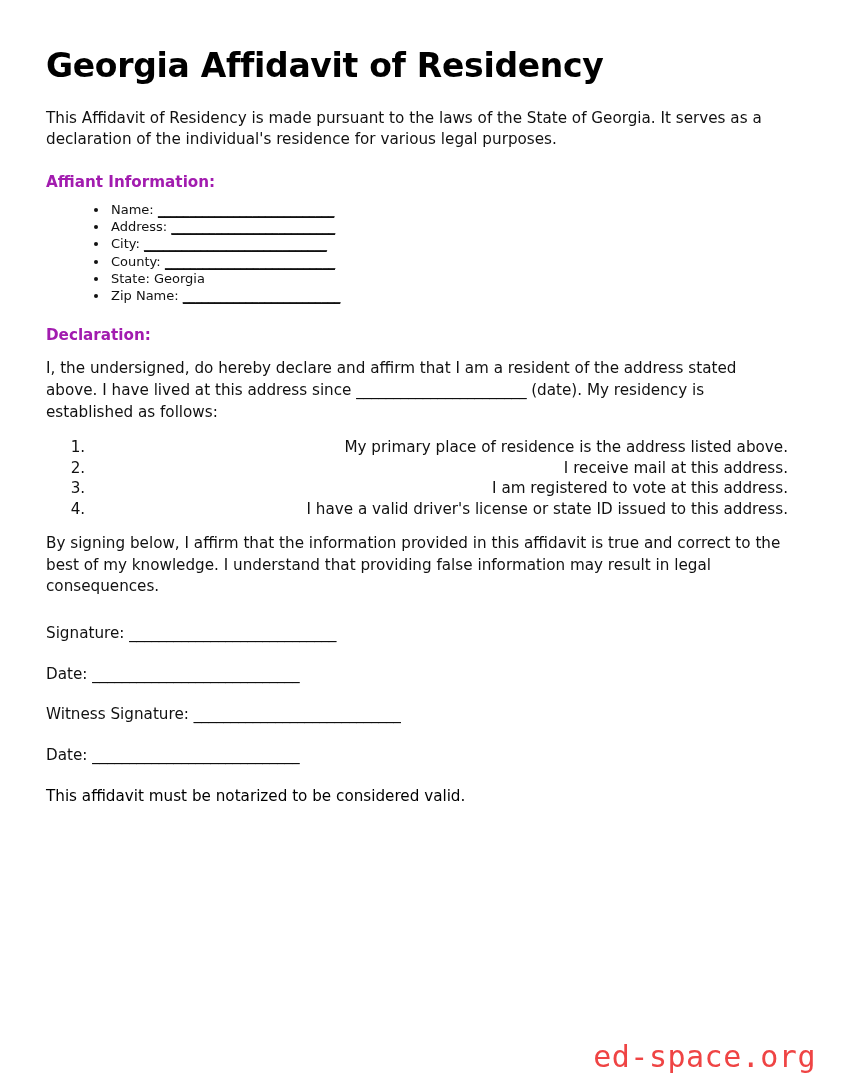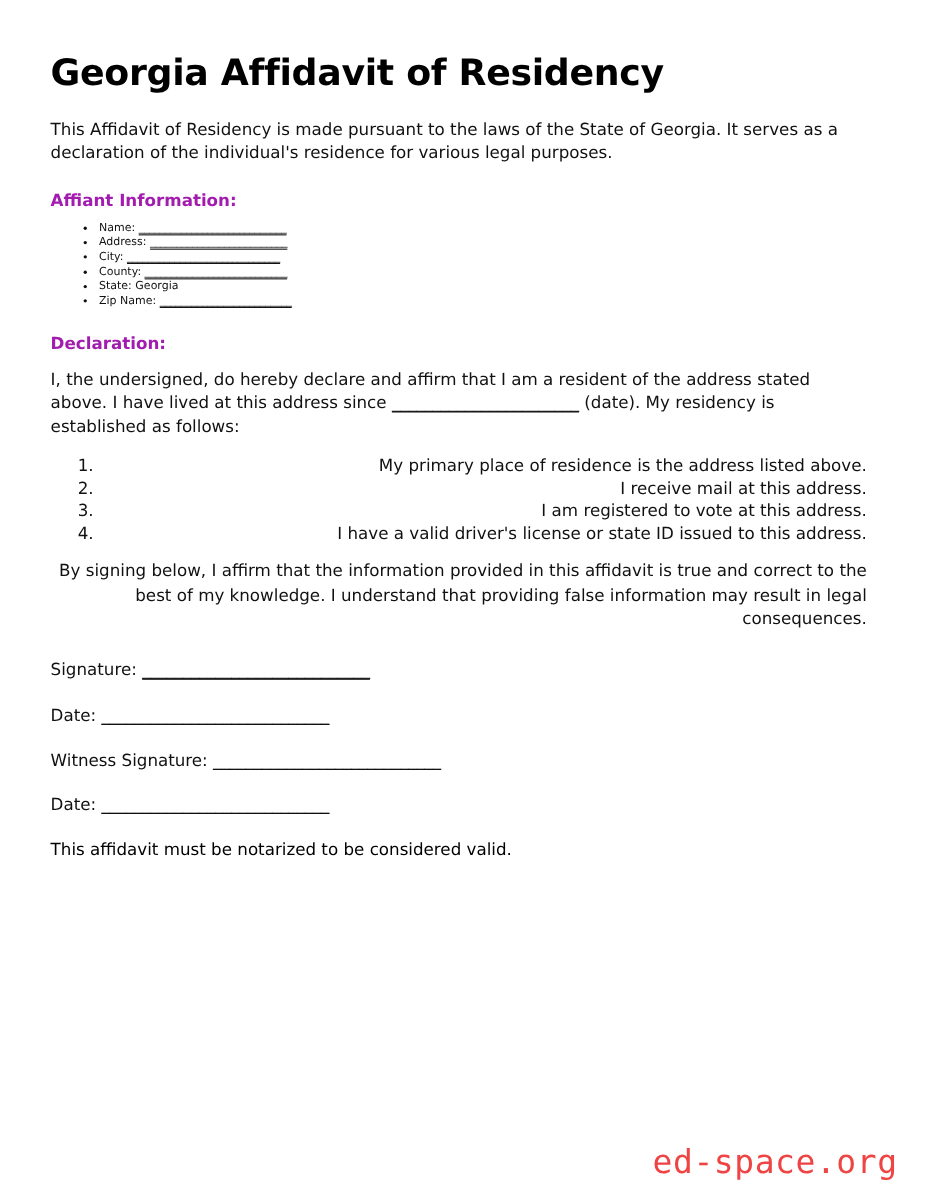--- a/index.html
+++ b/index.html
@@ -42,24 +42,25 @@
     font-weight: bold;
     color: #a21caf;
     margin: 22px 0 10px 0;
   }
   ul.affiant-list {
     list-style: disc;
     margin: 0 0 0 0;
     padding-left: 42px;
   }
   ul.affiant-list li {
-    font-size: 10px;
+    font-size: 13px;
     line-height: 1.33;
     color: #111111;
     padding-left: 2px;
+    margin-left: 21px;
   }
   ol.declaration-list {
     margin: 14px 0 0 0;
     padding-left: 44px;
   }
   ol.declaration-list li {
     font-size: 15.2px;
     line-height: 1.35;
     color: #111111;
     padding-left: 2px;
@@ -71,21 +72,20 @@
     text-underline-offset: 3px;
     letter-spacing: -0.2px;
     color: #111111;
     white-space: pre;
   }
   .decl-para {
     margin-top: 14px;
   }
   .affirm-para {
     margin-top: 14px;
-    text-align: right;
   }
   .sig-block {
     margin-top: 26px;
   }
   .sig-line {
     font-size: 15.2px;
     line-height: 1.3;
     color: #111111;
     margin-bottom: 21px;
     white-space: nowrap;

